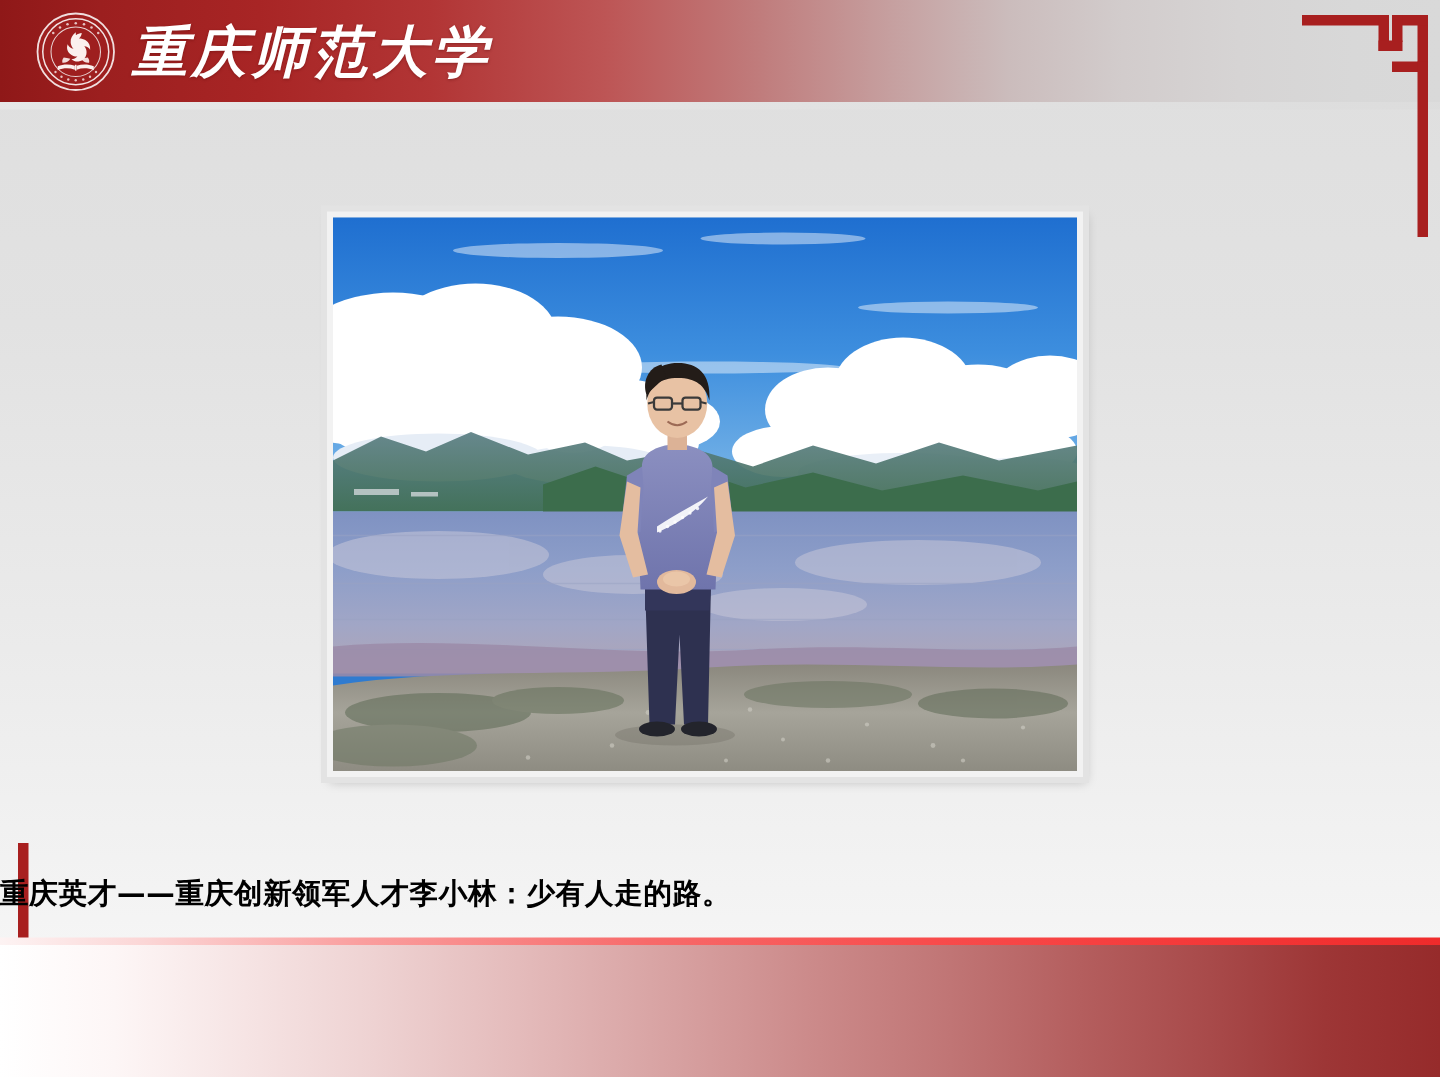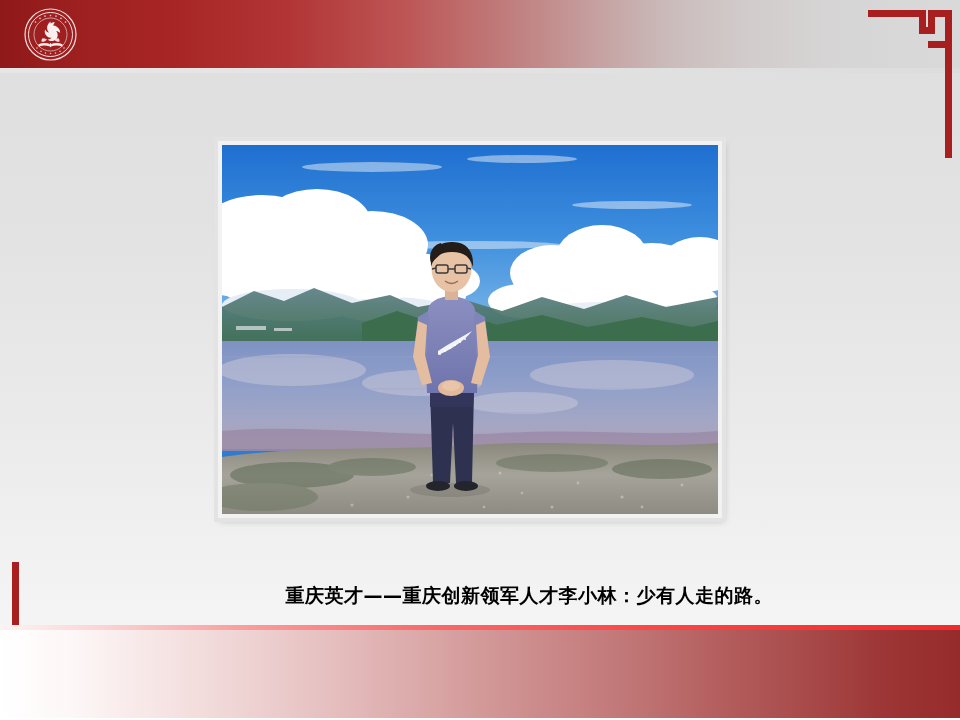--- a/index.html
+++ b/index.html
@@ -115,21 +115,21 @@
     background: #2f7bd0;
   }
   .photo svg { display: block; width: 496px; height: 369px; }
 
   
   .caption {
     position: absolute;
     left: 0;
     top: 583px;
     width: 773px;
-    text-align: right;
+    text-align: left;
     font-size: 19px;
     font-weight: bold;
     color: #000000;
     font-family: "DejaVu Sans", "Liberation Sans", sans-serif;
     letter-spacing: .5px;
     white-space: nowrap;
   }
 
   
   .footer-hairline {
@@ -214,20 +214,21 @@
       </g>
 
       <g fill="#fbf0ee">
         <path d="M14.5 36.2c3.8-1.6 7.6-1.7 11.4-.3v2.6c-3.8-1.4-7.6-1.3-11.4.3v-2.6z"></path>
         <path d="M38.5 36.2c-3.8-1.6-7.6-1.7-11.4-.3v2.6c3.8-1.4 7.6-1.3 11.4.3v-2.6z"></path>
         <rect x="26" y="35.2" width="1" height="3.9"></rect>
       </g>
     </svg>
   </div>
 
+  <div class="uni-name">重庆师范大学</div>
 
   <div class="ornament-tr">
     <svg width="84" height="148" viewBox="0 0 84 148" xmlns="http://www.w3.org/2000/svg">
       <g fill="#a81f1f">
 
         <rect x="0" y="0" width="58" height="7"></rect>
 
         <rect x="51" y="0" width="7" height="24"></rect>
 
         <rect x="51" y="17" width="16" height="7"></rect>

